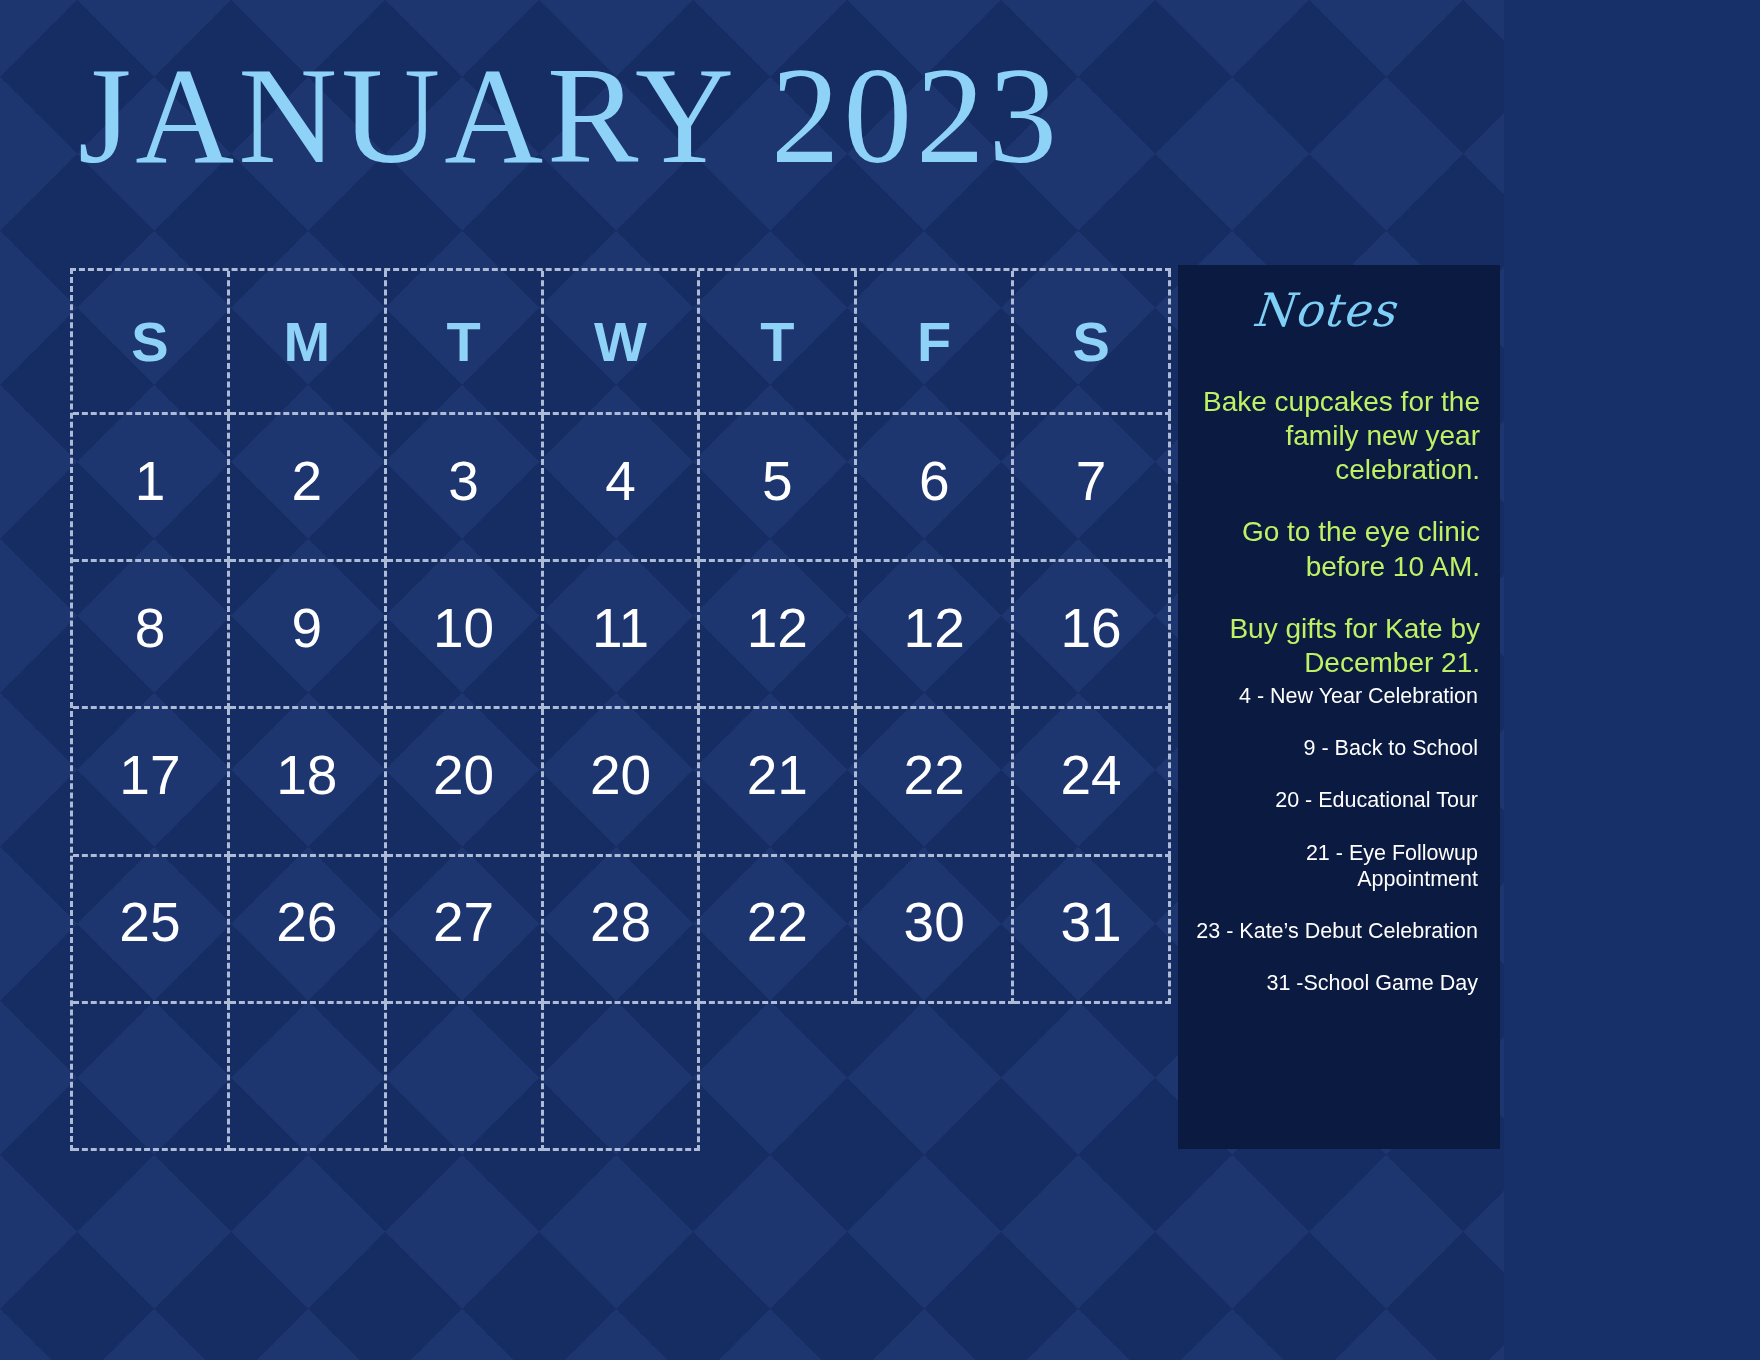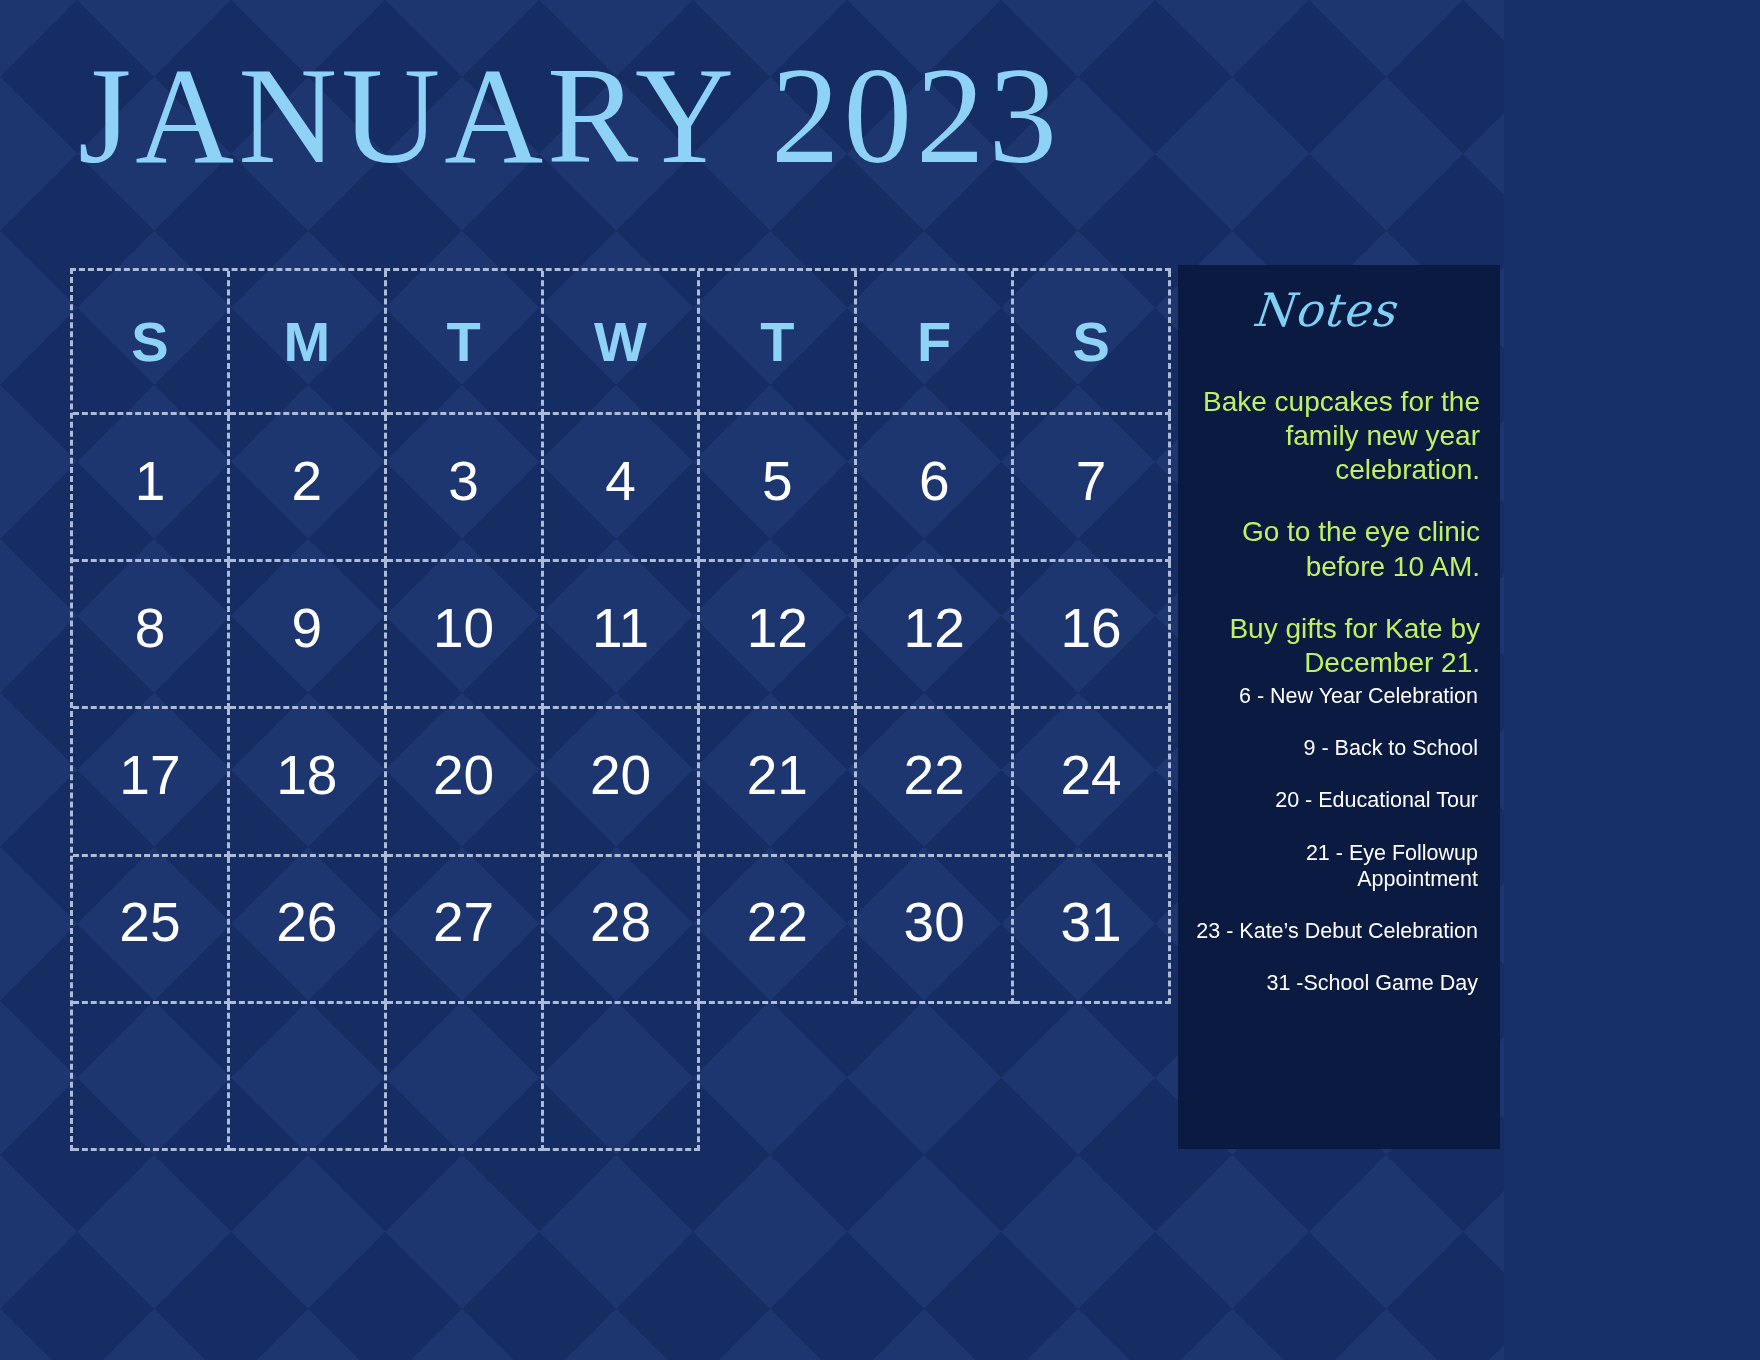--- a/index.html
+++ b/index.html
@@ -273,21 +273,21 @@
     </div>
 
   <div class="notes-panel">
     <div class="notes-heading">Notes</div>
     <div class="notes-body" id="notes-body">
         <div class="note-para">Bake cupcakes for the family new year celebration.</div>
         <div class="note-para">Go to the eye clinic before 10 AM.</div>
         <div class="note-para">Buy gifts for Kate by December 21.</div>
       </div>
     <div class="events" id="events-list">
-        <div class="event-item">6 - New Year Celebration</div>
+        <div class="event-item">4 - New Year Celebration</div>
         <div class="event-item">9 - Back to School</div>
         <div class="event-item">20 - Educational Tour</div>
         <div class="event-item">21 - Eye Followup Appointment</div>
         <div class="event-item">23 - Kate’s Debut Celebration</div>
         <div class="event-item">31 -School Game Day</div>
       </div>
   </div>
 
 </div>
 

